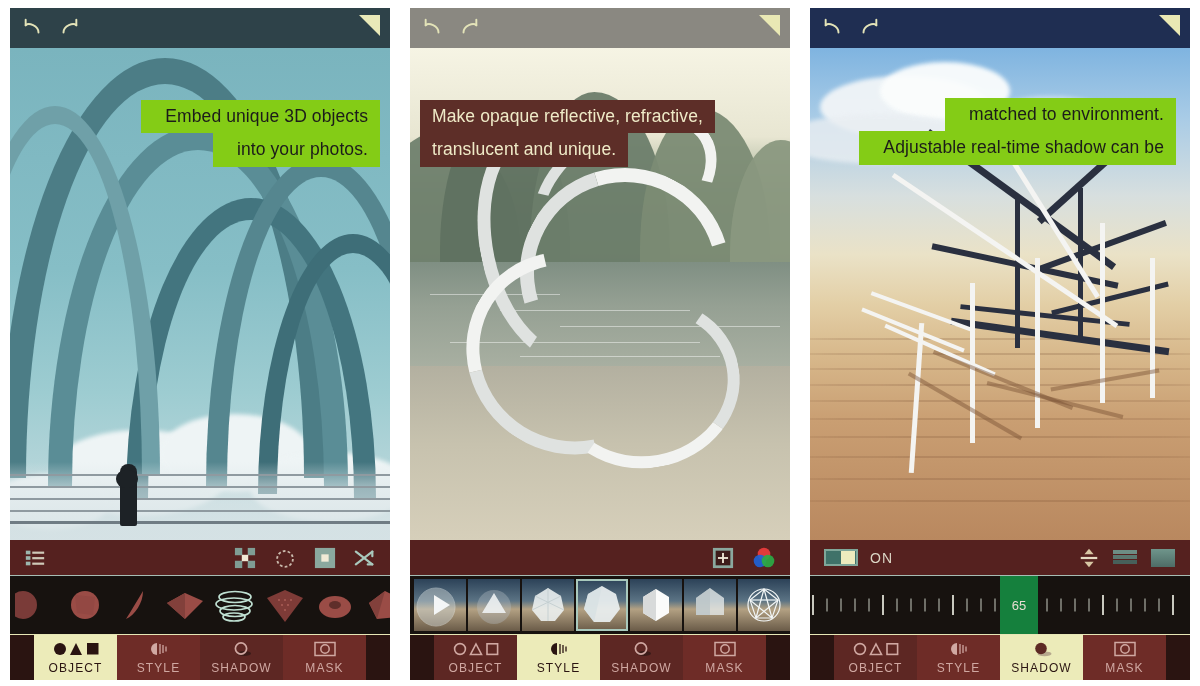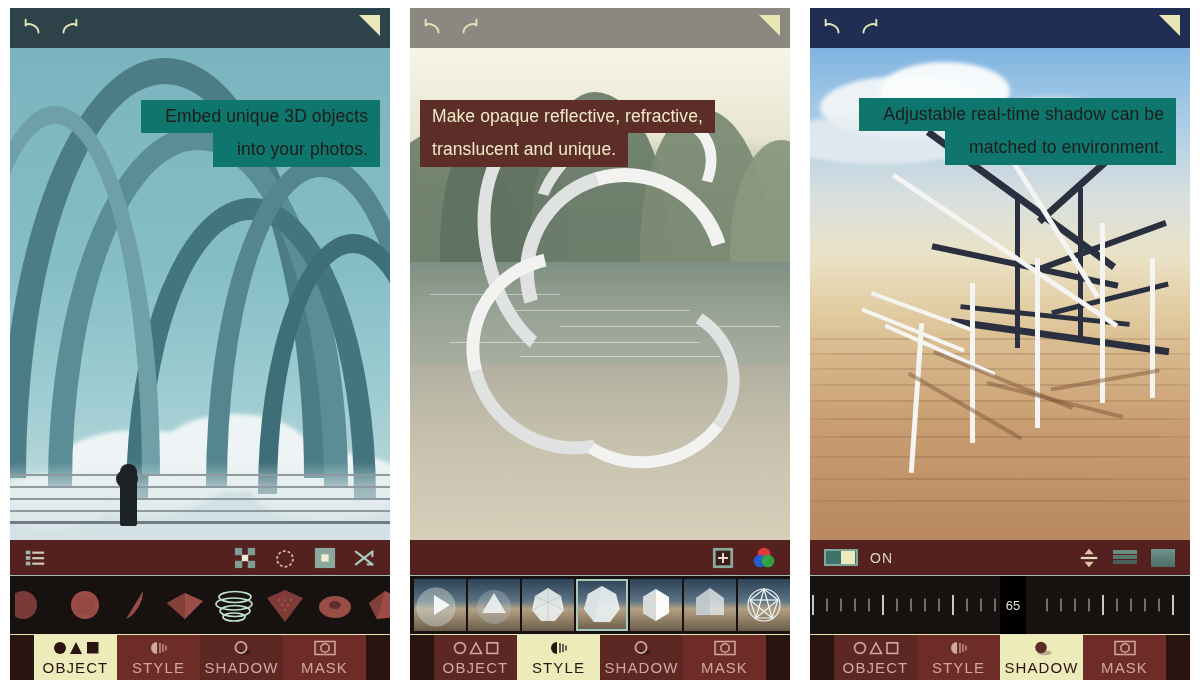--- a/index.html
+++ b/index.html
@@ -53,21 +53,21 @@
   .dune-line { position:absolute; left:-10%; right:-10%; height:2px;
                background:rgba(120,78,48,.22); border-radius:50%; }
   .beam { position:absolute; background:#f4f4f2; transform-origin:center; }
   .beam.dark { background:#2a3040; }
   .beam.shadow { background:rgba(120,80,50,.45); }
 
   
   .caption { position:absolute; z-index:6; display:flex; flex-direction:column;
              font-size:17.5px; line-height:1.05; letter-spacing:.1px; }
   .caption .ln { display:inline-block; padding:7px 12px 8px 12px; white-space:nowrap; }
-  .cap-cream .ln { background:#0f766e; color:#1c1c1a;padding-left:24px; }
+  .cap-cream .ln { background:#84cc16; color:#1c1c1a;padding-left:24px; }
   .cap-maroon .ln { background:#5d2e28; color:#efeac7; }
   .cap-r { align-items:flex-end; }
   .cap-l { align-items:flex-start; }
 
   
   .optbar { flex:0 0 36px; height:36px; background:#55211f; position:relative;
             display:flex; align-items:center; padding:0 14px; gap:18px;
             border-bottom:1px solid #a6bdb4; }
   .optbar .spacer { flex:1; }
   .op-ico { width:22px; height:22px; display:block; }
@@ -88,32 +88,32 @@
   
   .sty { width:52px; height:52px; margin:0 1px; position:relative; overflow:hidden;
          background:linear-gradient(180deg,#2c4258 0%,#5b7384 42%,#b3a183 58%,#6a5b48 100%); }
   .sty.sel { outline:2px solid #a9c9bd; outline-offset:-2px; }
 
   
   .ruler { flex:0 0 58px; height:58px; background:#17120f; position:relative; overflow:hidden; }
   .tick { position:absolute; top:50%; transform:translateY(-50%); width:2px; background:#8d8d86; }
   .tick.major { height:20px; background:#c9c9bf; }
   .tick.minor { height:13px; background:#6f6f68; }
-  .ruler-value { position:absolute; top:0; bottom:0; width:26px; background:#000000;
+  .ruler-value { position:absolute; top:0; bottom:0; width:38px; background:#15803d;
                  display:flex; align-items:center; justify-content:center;
                  color:#e6ddd2; font-size:13px; }
 
   
   .tabbar { flex:0 0 46px; height:46px; display:flex; background:#2a1411;
             border-top:1px solid #e7e7b6; }
   .tab { flex:1; display:flex; flex-direction:column; align-items:center;
          justify-content:center; gap:3px; background:#6e2c27; color:#d0a8a2; }
   .tab.edge { flex:0 0 24px; background:#2a1411; }
   .tab.active { background:#ecebb9; color:#2a1411; }
-  .tab .t-label { font-size:15px; letter-spacing:1.1px; }
+  .tab .t-label { font-size:12px; letter-spacing:1.1px; }
   .tab .t-icon { height:17px; display:flex; align-items:center; }
   .tab .t-icon svg { display:block; }
 </style>
 </head>
 <body>
 
 <div class="screens">
 
   <div class="screen">
     <div class="phone">
@@ -549,22 +549,22 @@
           <div class="beam" style="left:48px;  top:280px; width:110px; height:4px; transform:rotate(22deg);"></div>
           <div class="beam" style="left:58px;  top:262px; width:110px; height:4px; transform:rotate(20deg);"></div>
 
           <div class="beam shadow" style="left:118px; top:330px; width:150px; height:4px; transform:rotate(22deg);"></div>
           <div class="beam shadow" style="left:175px; top:350px; width:140px; height:4px; transform:rotate(14deg);"></div>
           <div class="beam shadow" style="left:90px;  top:356px; width:130px; height:4px; transform:rotate(30deg);"></div>
           <div class="beam shadow" style="left:240px; top:330px; width:110px; height:4px; transform:rotate(-10deg);"></div>
         </div>
 
         <div class="caption cap-cream cap-r" style="right:14px; top:50px;">
+          <span class="ln">matched to environment.</span>
           <span class="ln">Adjustable real-time shadow can be</span>
-          <span class="ln">matched to environment.</span>
         </div>
       </div>
 
       <div class="optbar" style="gap:12px;">
         <div class="toggle">
           <span class="knob"></span>
         </div>
         <span class="on-label">ON</span>
         <span class="spacer"></span>
         <span class="op-ico">

